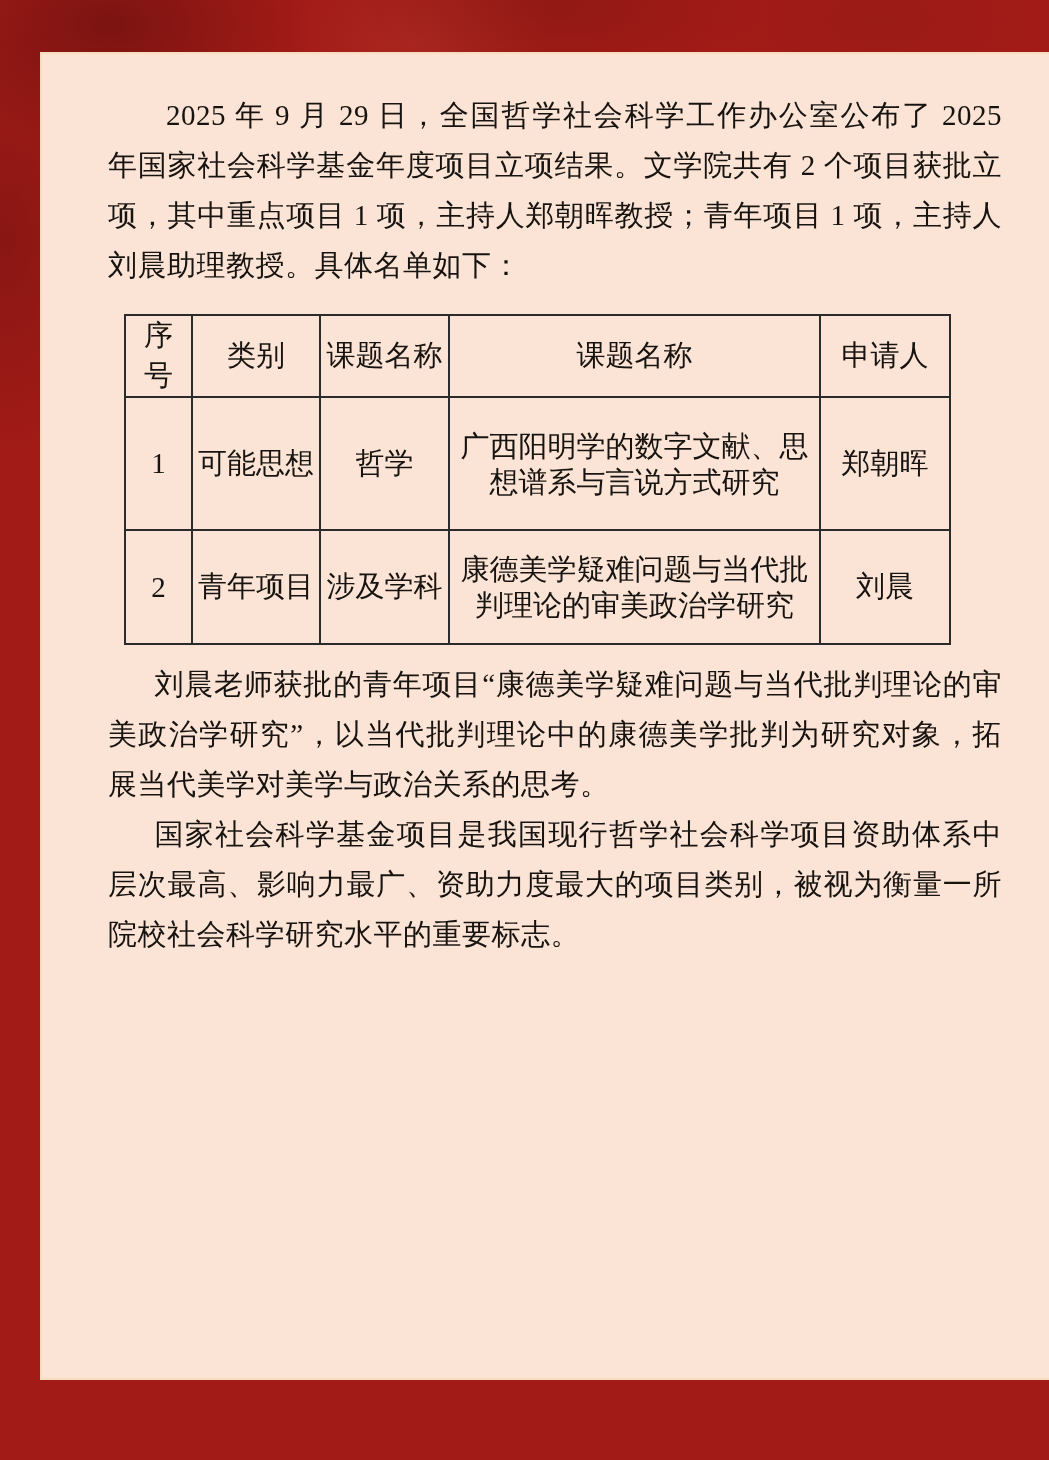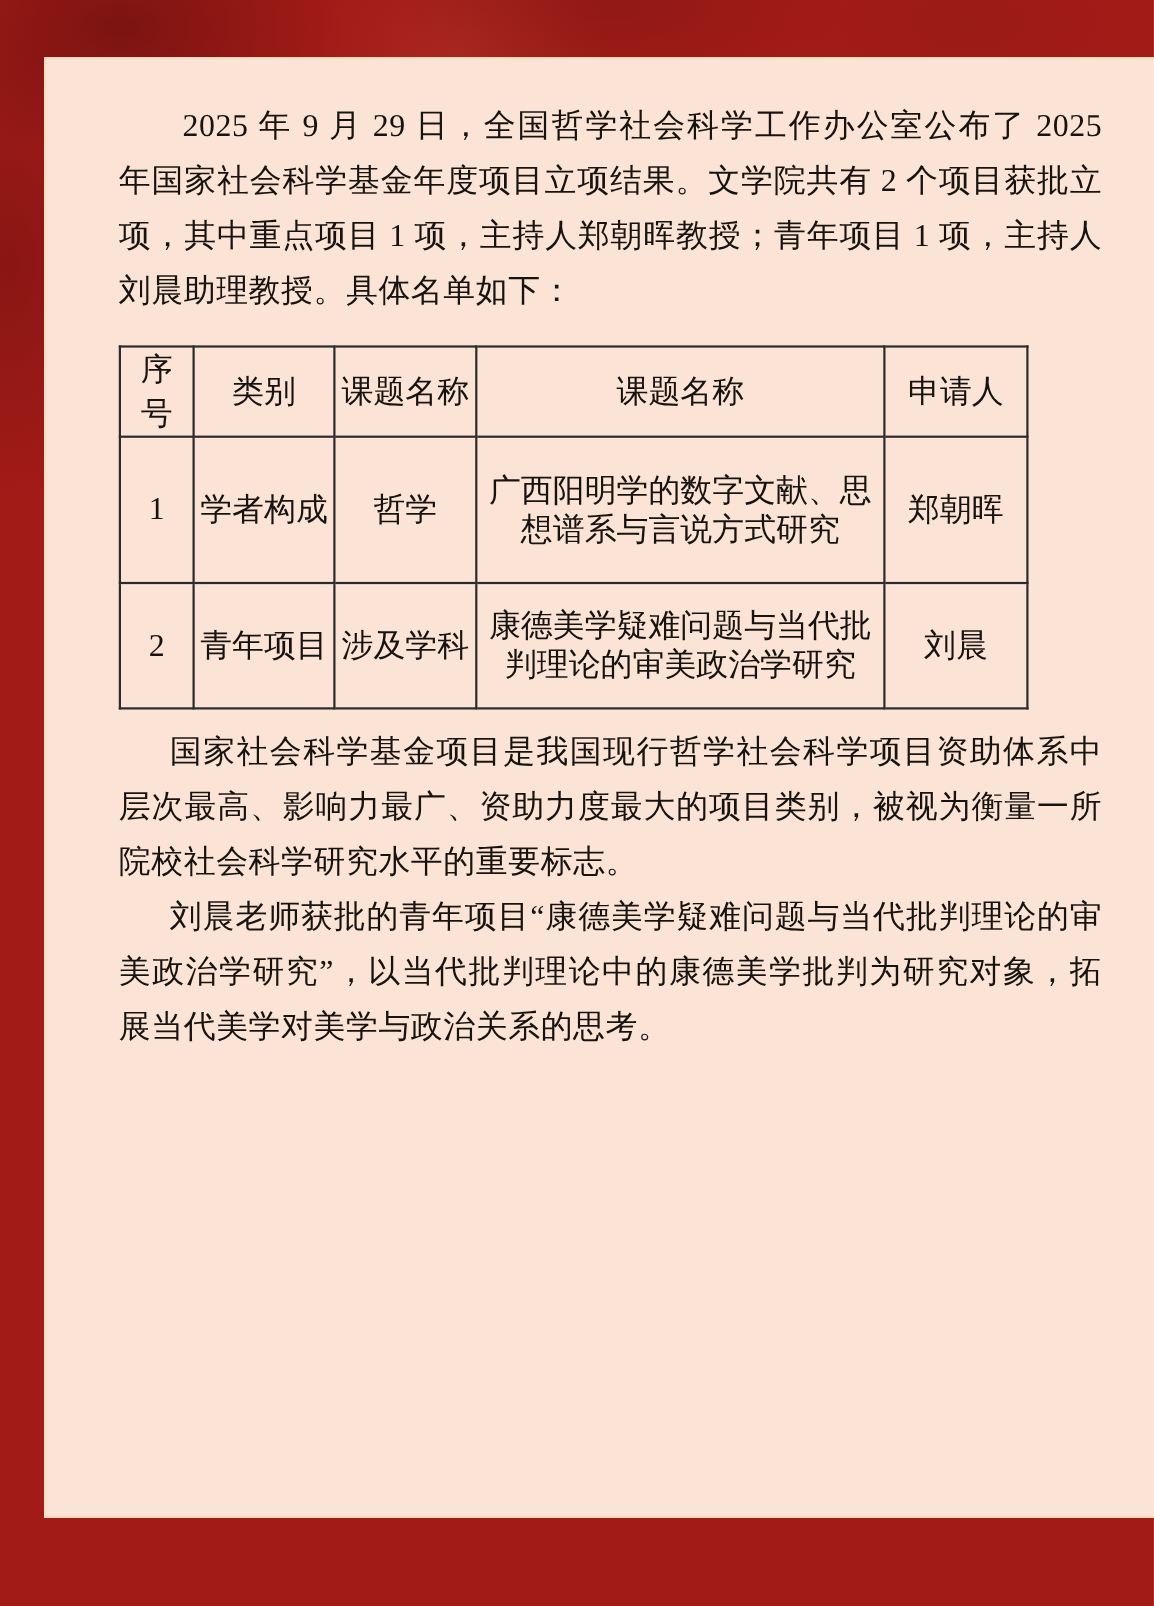--- a/index.html
+++ b/index.html
@@ -58,21 +58,21 @@
     padding:36px 80px 0 66px;
   }
   .para{
     margin:0;font-size:29px;line-height:50px;color:#171310;
     text-align:justify;letter-spacing:0.5px;
   }
   .indent-wide{text-indent:2em;}
   .indent-std{text-indent:1.6em;}
   table.projects{
     border-collapse:collapse;table-layout:fixed;
-    width:825px;margin:24px 0 14px 0;font-family:Liberation Serif, serif;
+    width:825px;margin:24px 0 14px 16px;font-family:Liberation Serif, serif;
   }
   table.projects th, table.projects td{
     border:2px solid #2b2b2b;
     font-weight:normal;
     font-size:29px;color:#171310;
     text-align:center;vertical-align:middle;
     padding:0 4px;box-sizing:border-box;
   }
   tr.hdr{height:62px;}
   tr.row-1{height:133px;}
@@ -107,35 +107,35 @@
           <th>序号</th>
           <th>类别</th>
           <th>课题名称</th>
           <th>课题名称</th>
           <th>申请人</th>
         </tr>
       </thead>
       <tbody>
         <tr class="row-1">
           <td>1</td>
-          <td>学者构成</td>
+          <td>可能思想</td>
           <td>哲学</td>
           <td class="title-cell">广西阳明学的数字文献、思想谱系与言说方式研究</td>
           <td>郑朝晖</td>
         </tr>
         <tr class="row-2">
           <td>2</td>
           <td>青年项目</td>
           <td>涉及学科</td>
           <td class="title-cell">康德美学疑难问题与当代批判理论的审美政治学研究</td>
           <td>刘晨</td>
         </tr>
       </tbody>
     </table>
 
 
+    <p class="para indent-std">刘晨老师获批的青年项目“康德美学疑难问题与当代批判理论的审美政治学研究”，以当代批判理论中的康德美学批判为研究对象，拓展当代美学对美学与政治关系的思考。</p>
+
     <p class="para indent-std">国家社会科学基金项目是我国现行哲学社会科学项目资助体系中层次最高、影响力最广、资助力度最大的项目类别，被视为衡量一所院校社会科学研究水平的重要标志。</p>
-
-    <p class="para indent-std">刘晨老师获批的青年项目“康德美学疑难问题与当代批判理论的审美政治学研究”，以当代批判理论中的康德美学批判为研究对象，拓展当代美学对美学与政治关系的思考。</p>
 
 
   </div>
 </div>
 
 </body></html>

